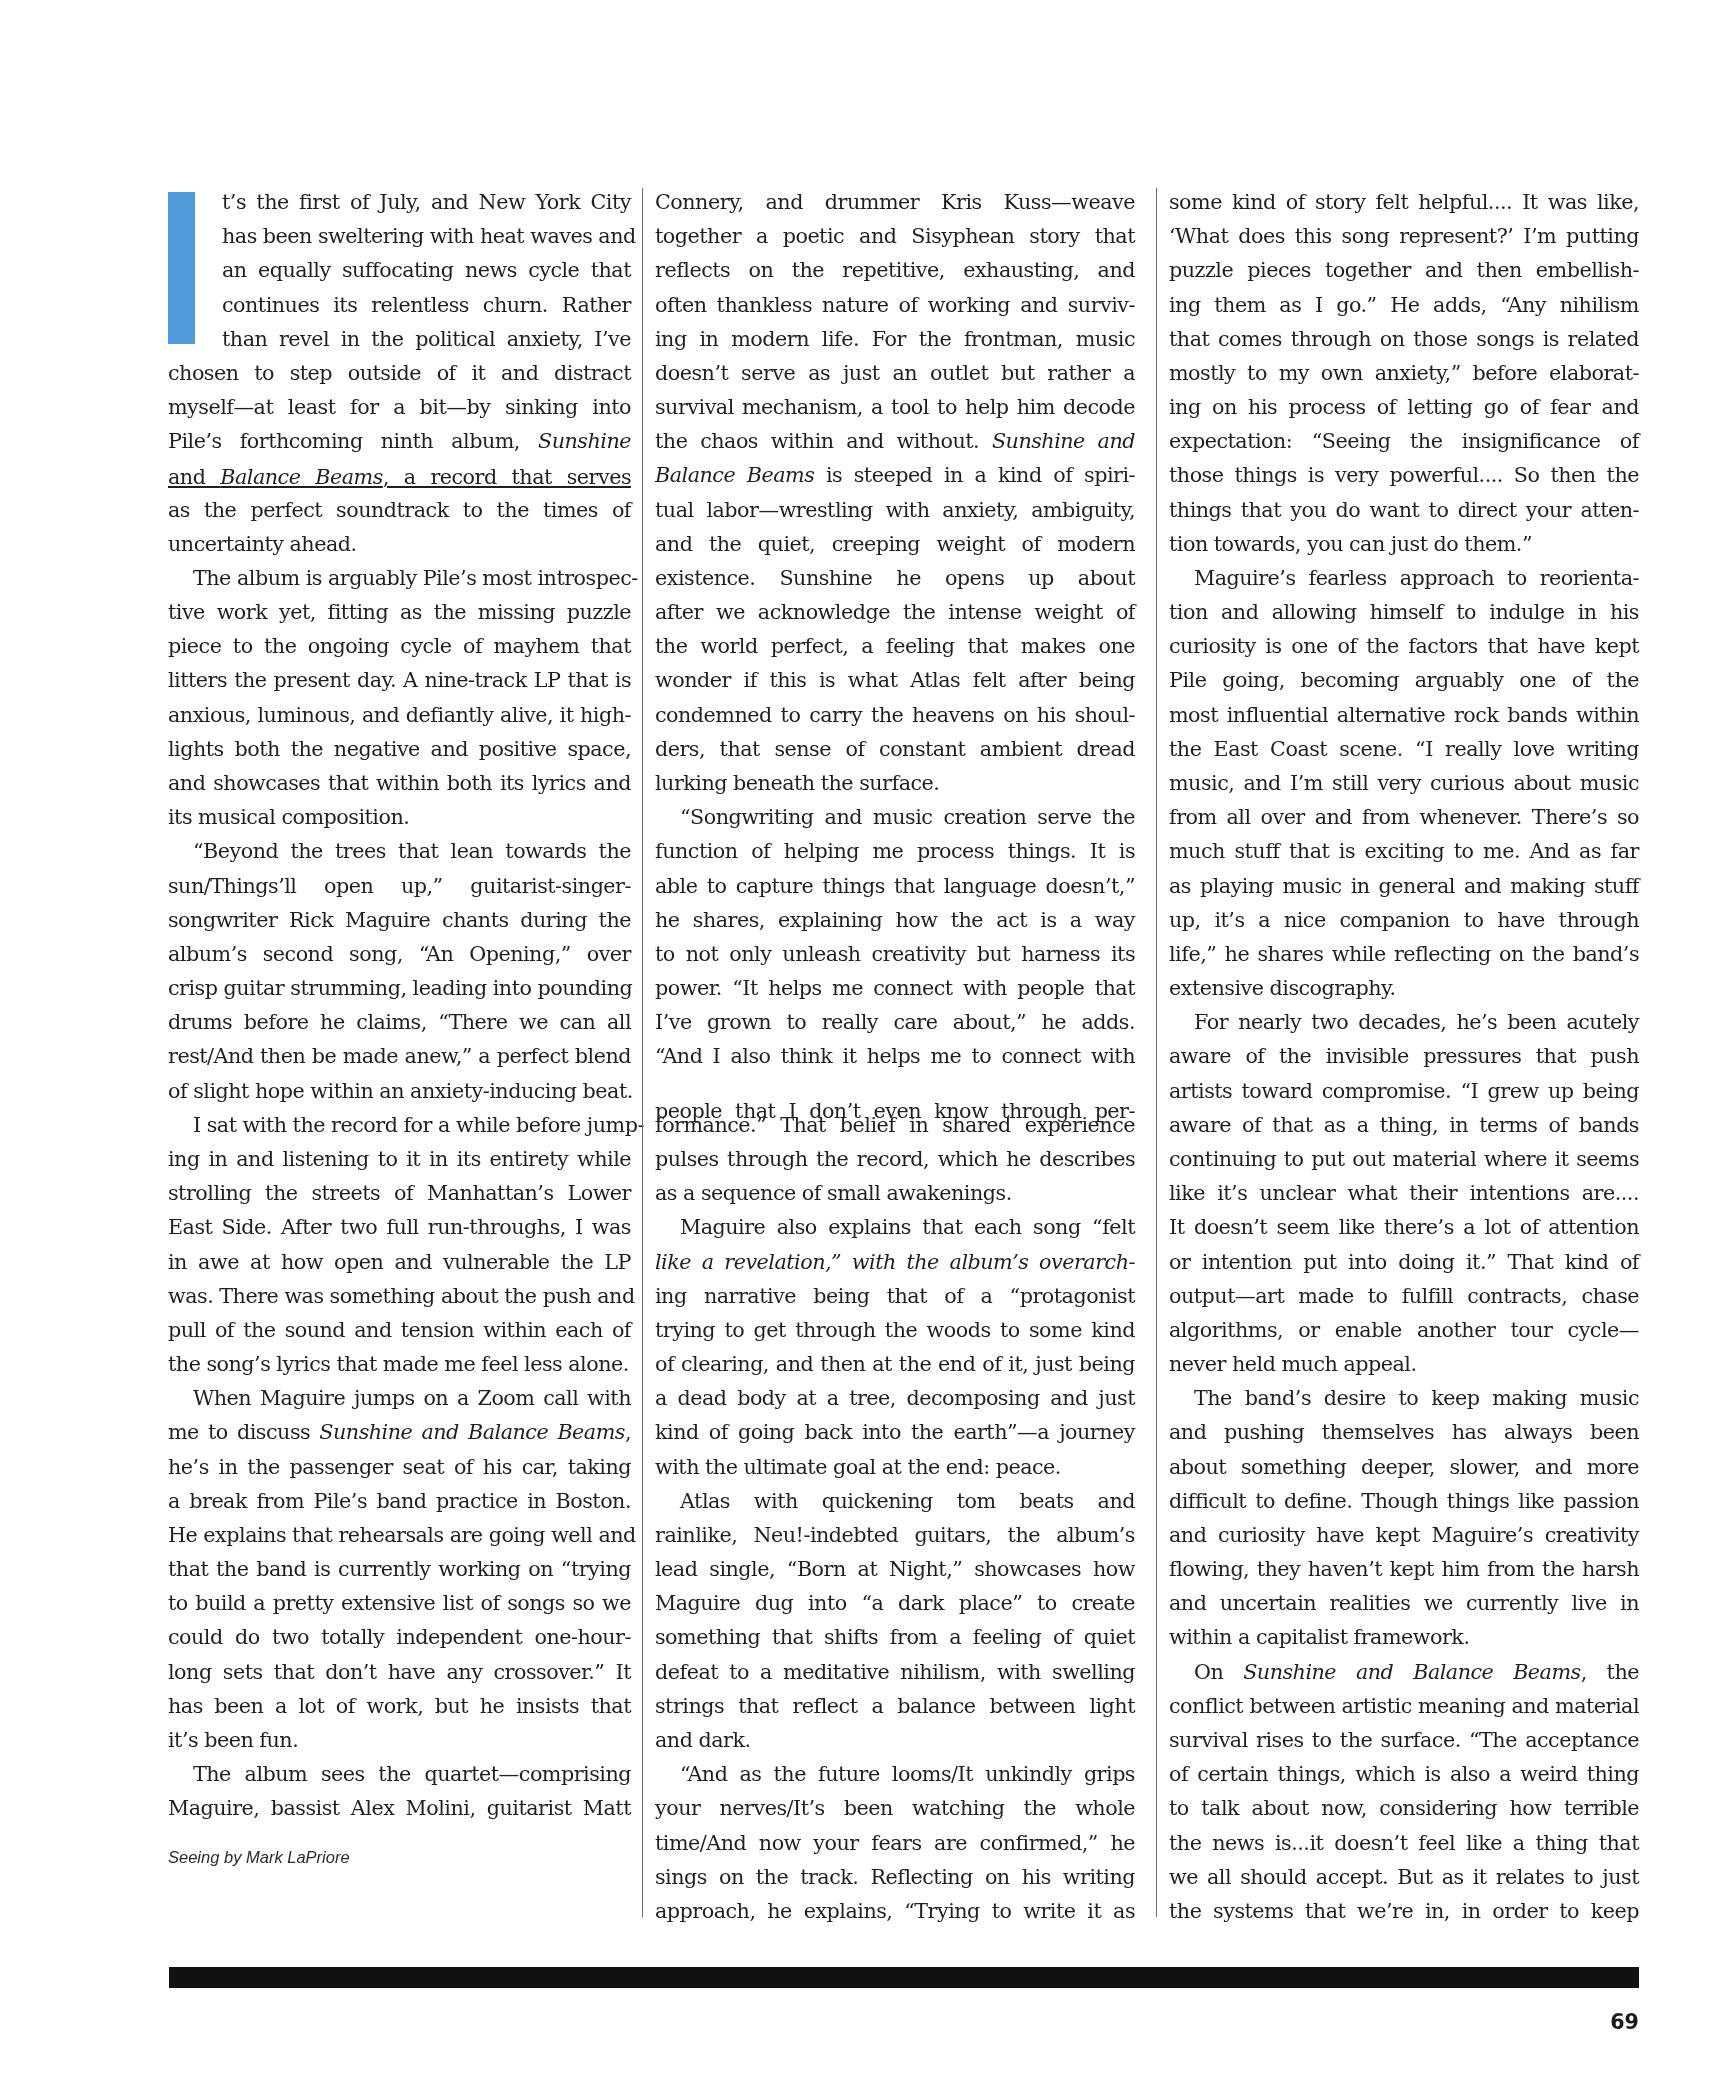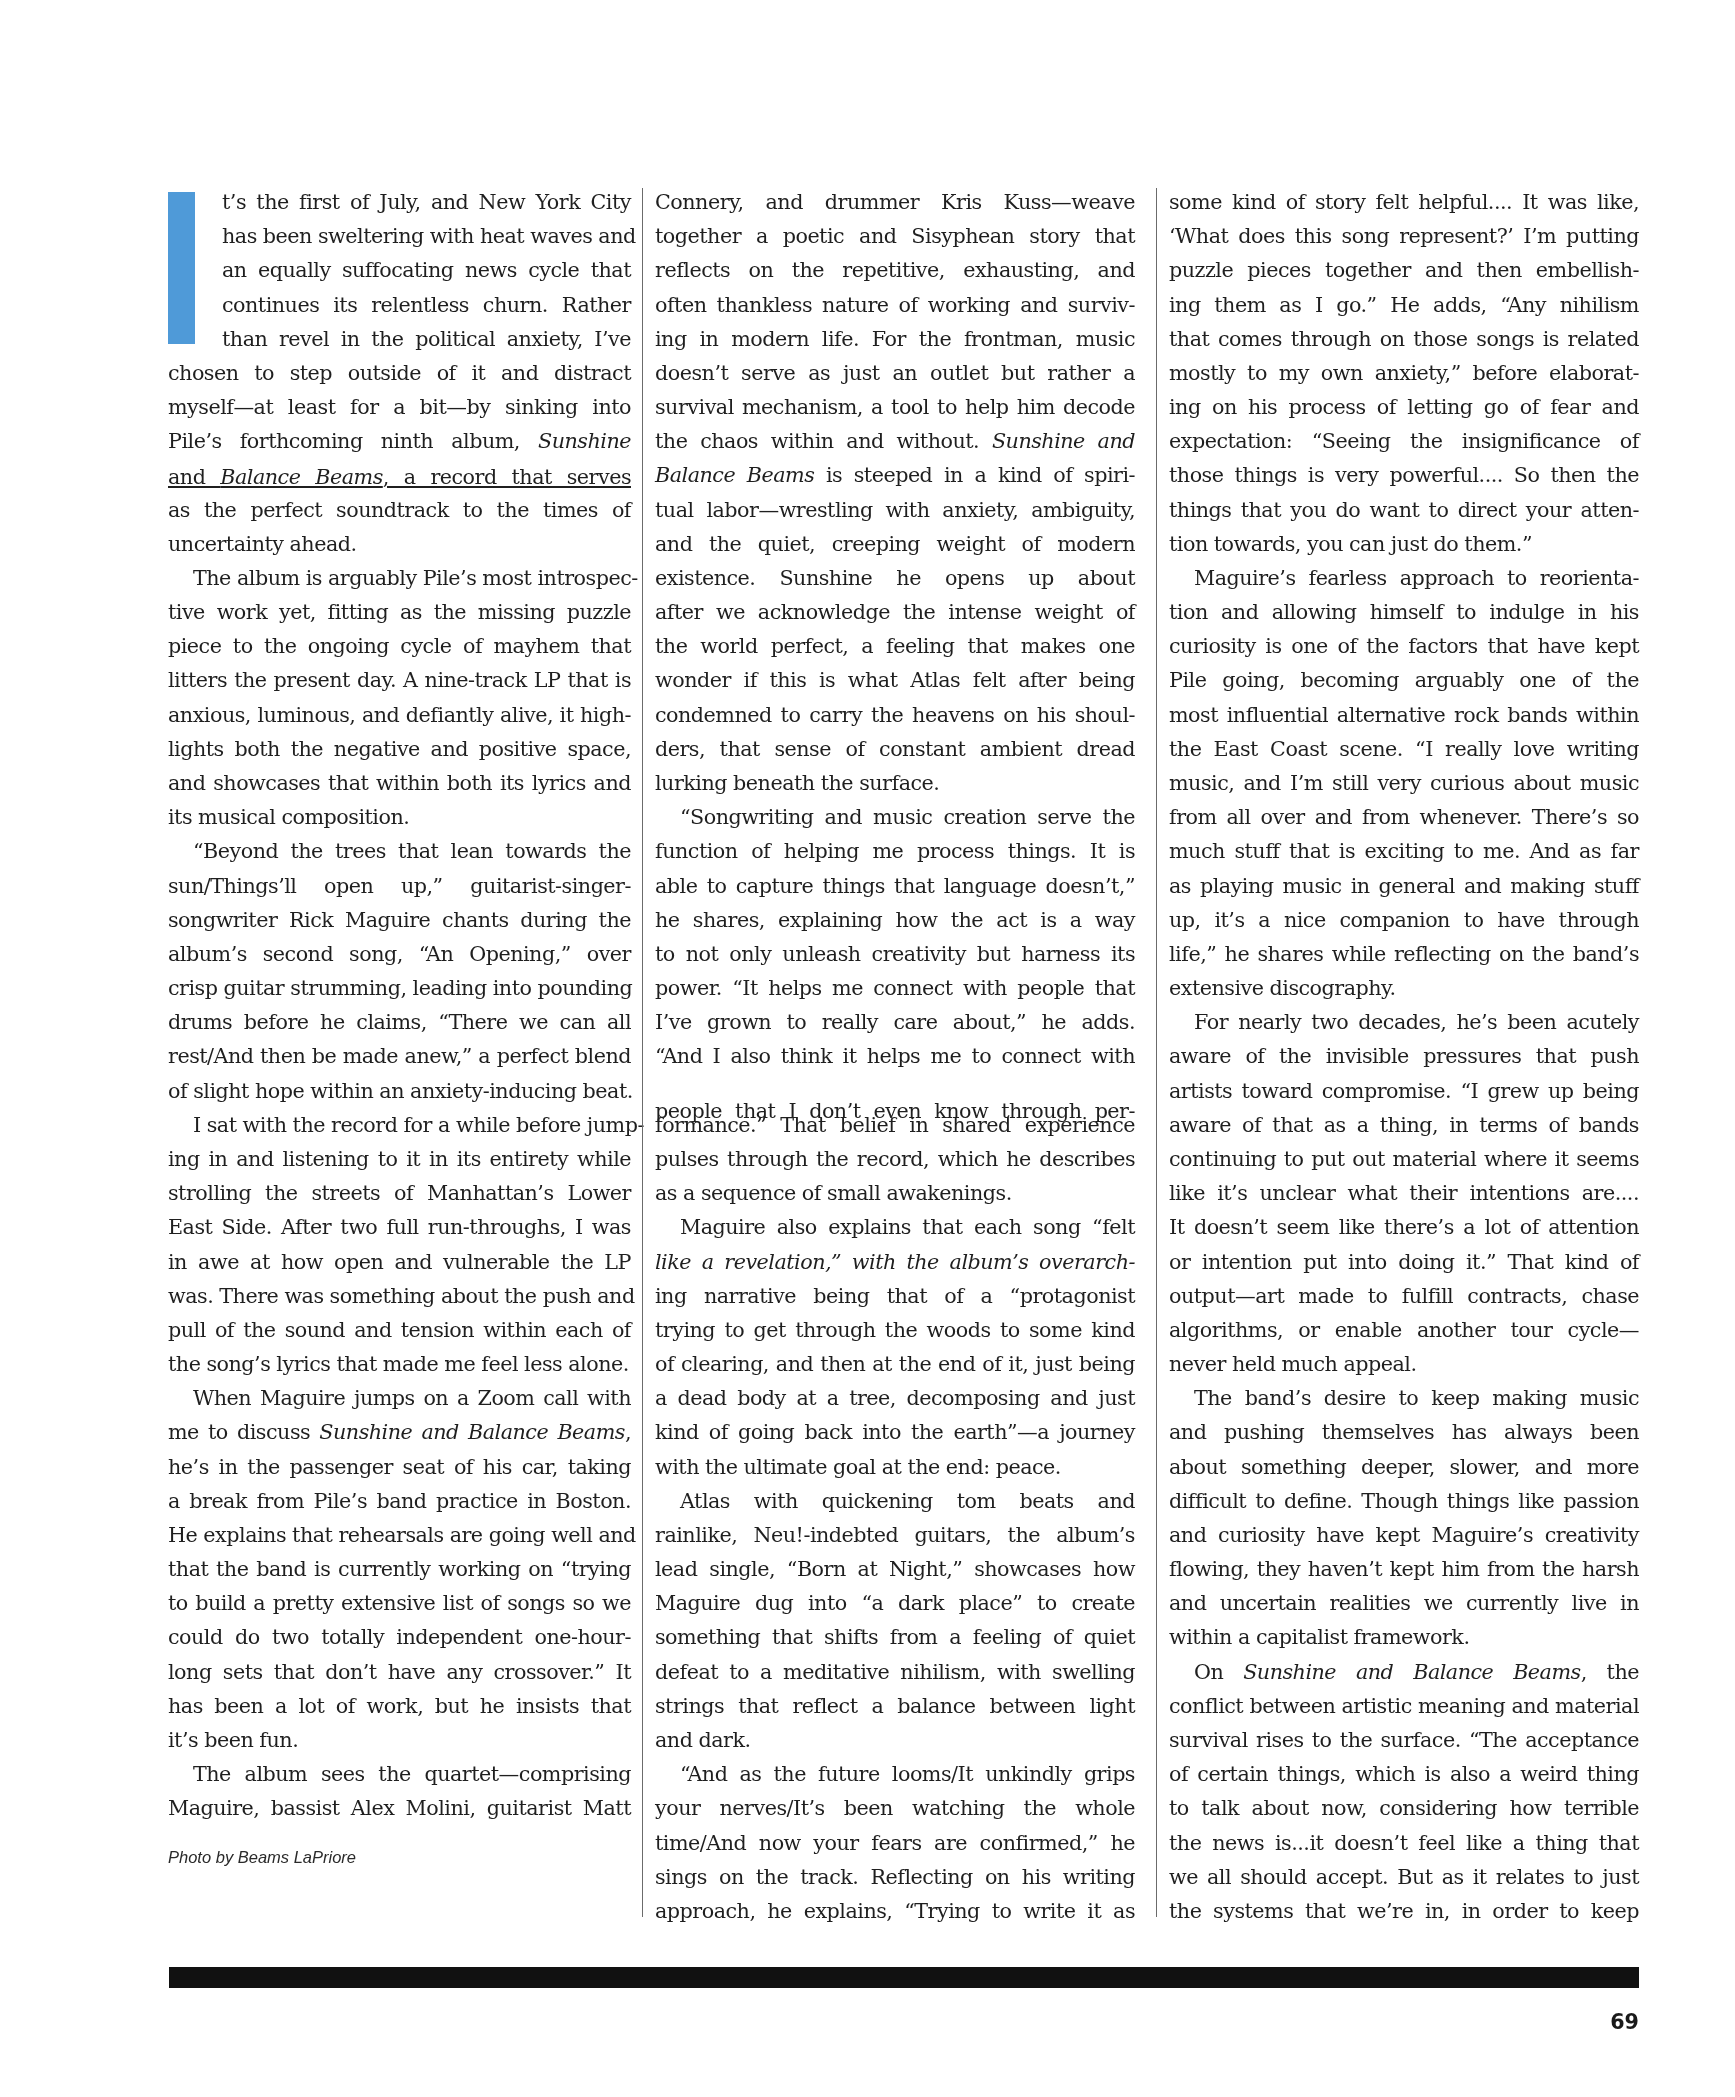--- a/index.html
+++ b/index.html
@@ -182,18 +182,18 @@
     <div class="line" style="top: 1504px; width: 470px;">conflict between artistic meaning and material</div>
     <div class="line" style="top: 1538px; width: 470px;">survival rises to the surface. “The acceptance</div>
     <div class="line" style="top: 1572px; width: 470px;">of certain things, which is also a weird thing</div>
     <div class="line" style="top: 1606px; width: 470px;">to talk about now, considering how terrible</div>
     <div class="line" style="top: 1641px; width: 470px;">the news is...it doesn’t feel like a thing that</div>
     <div class="line" style="top: 1675px; width: 470px;">we all should accept. But as it relates to just</div>
     <div class="line" style="top: 1709px; width: 470px;">the systems that we’re in, in order to keep</div>
   </div>
 
 <div class="caption">
-  <div class="credit">Photo by Beams LaPriore</div>
+  <div class="credit">Seeing by Mark LaPriore</div>
 </div>
 
 <div class="footer-bar"></div>
 <div class="page-number">69</div>
 
 
 </body></html>

